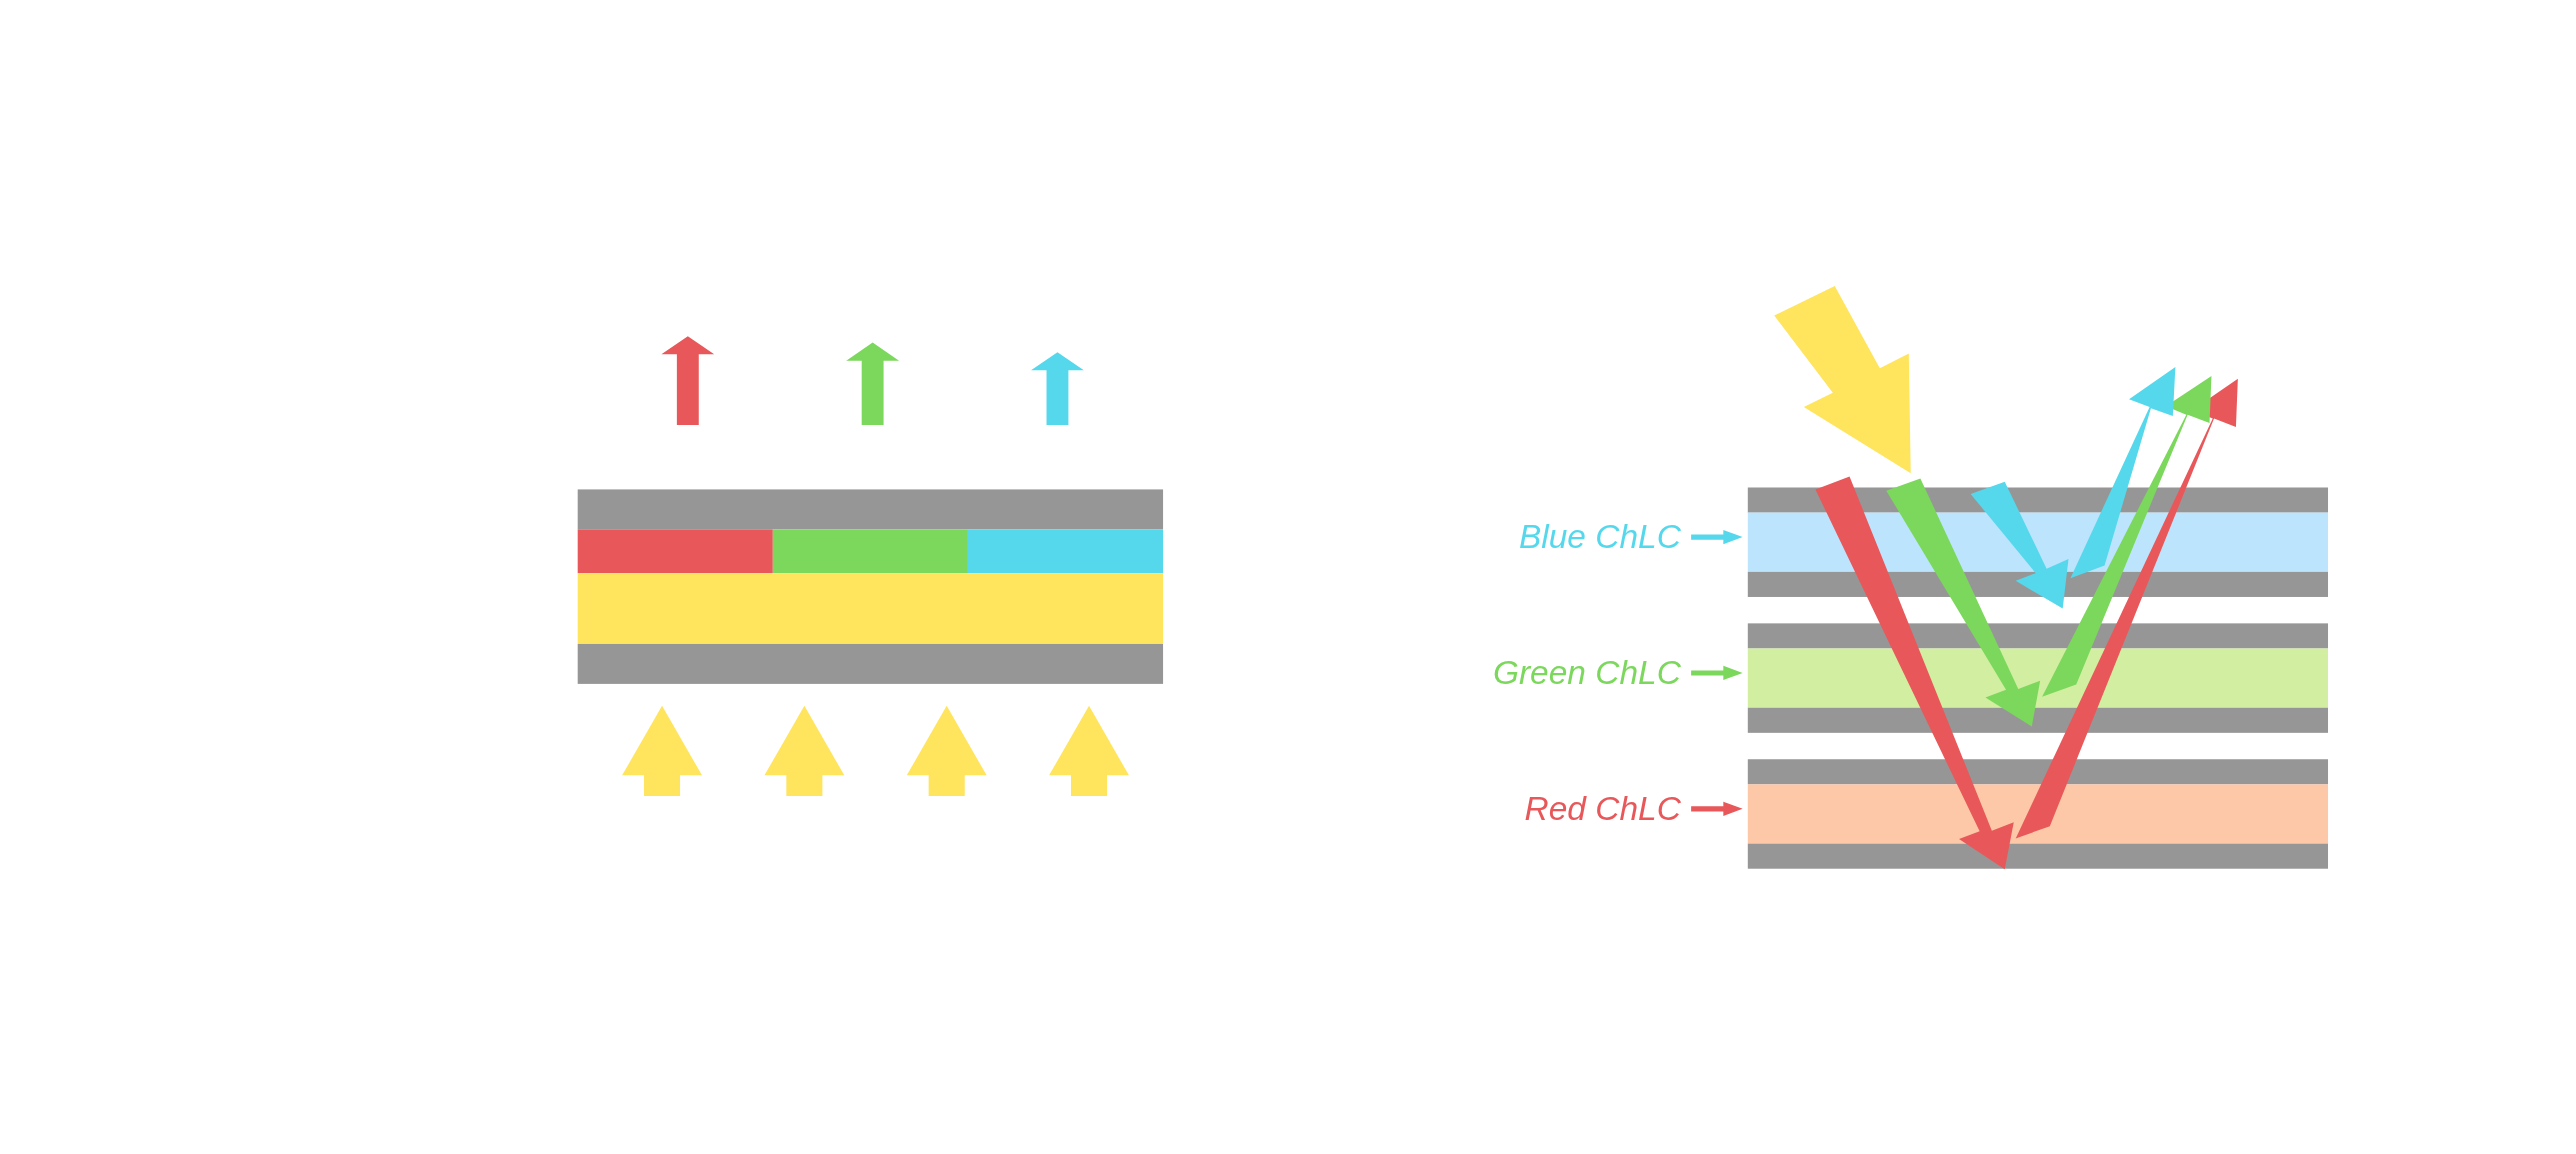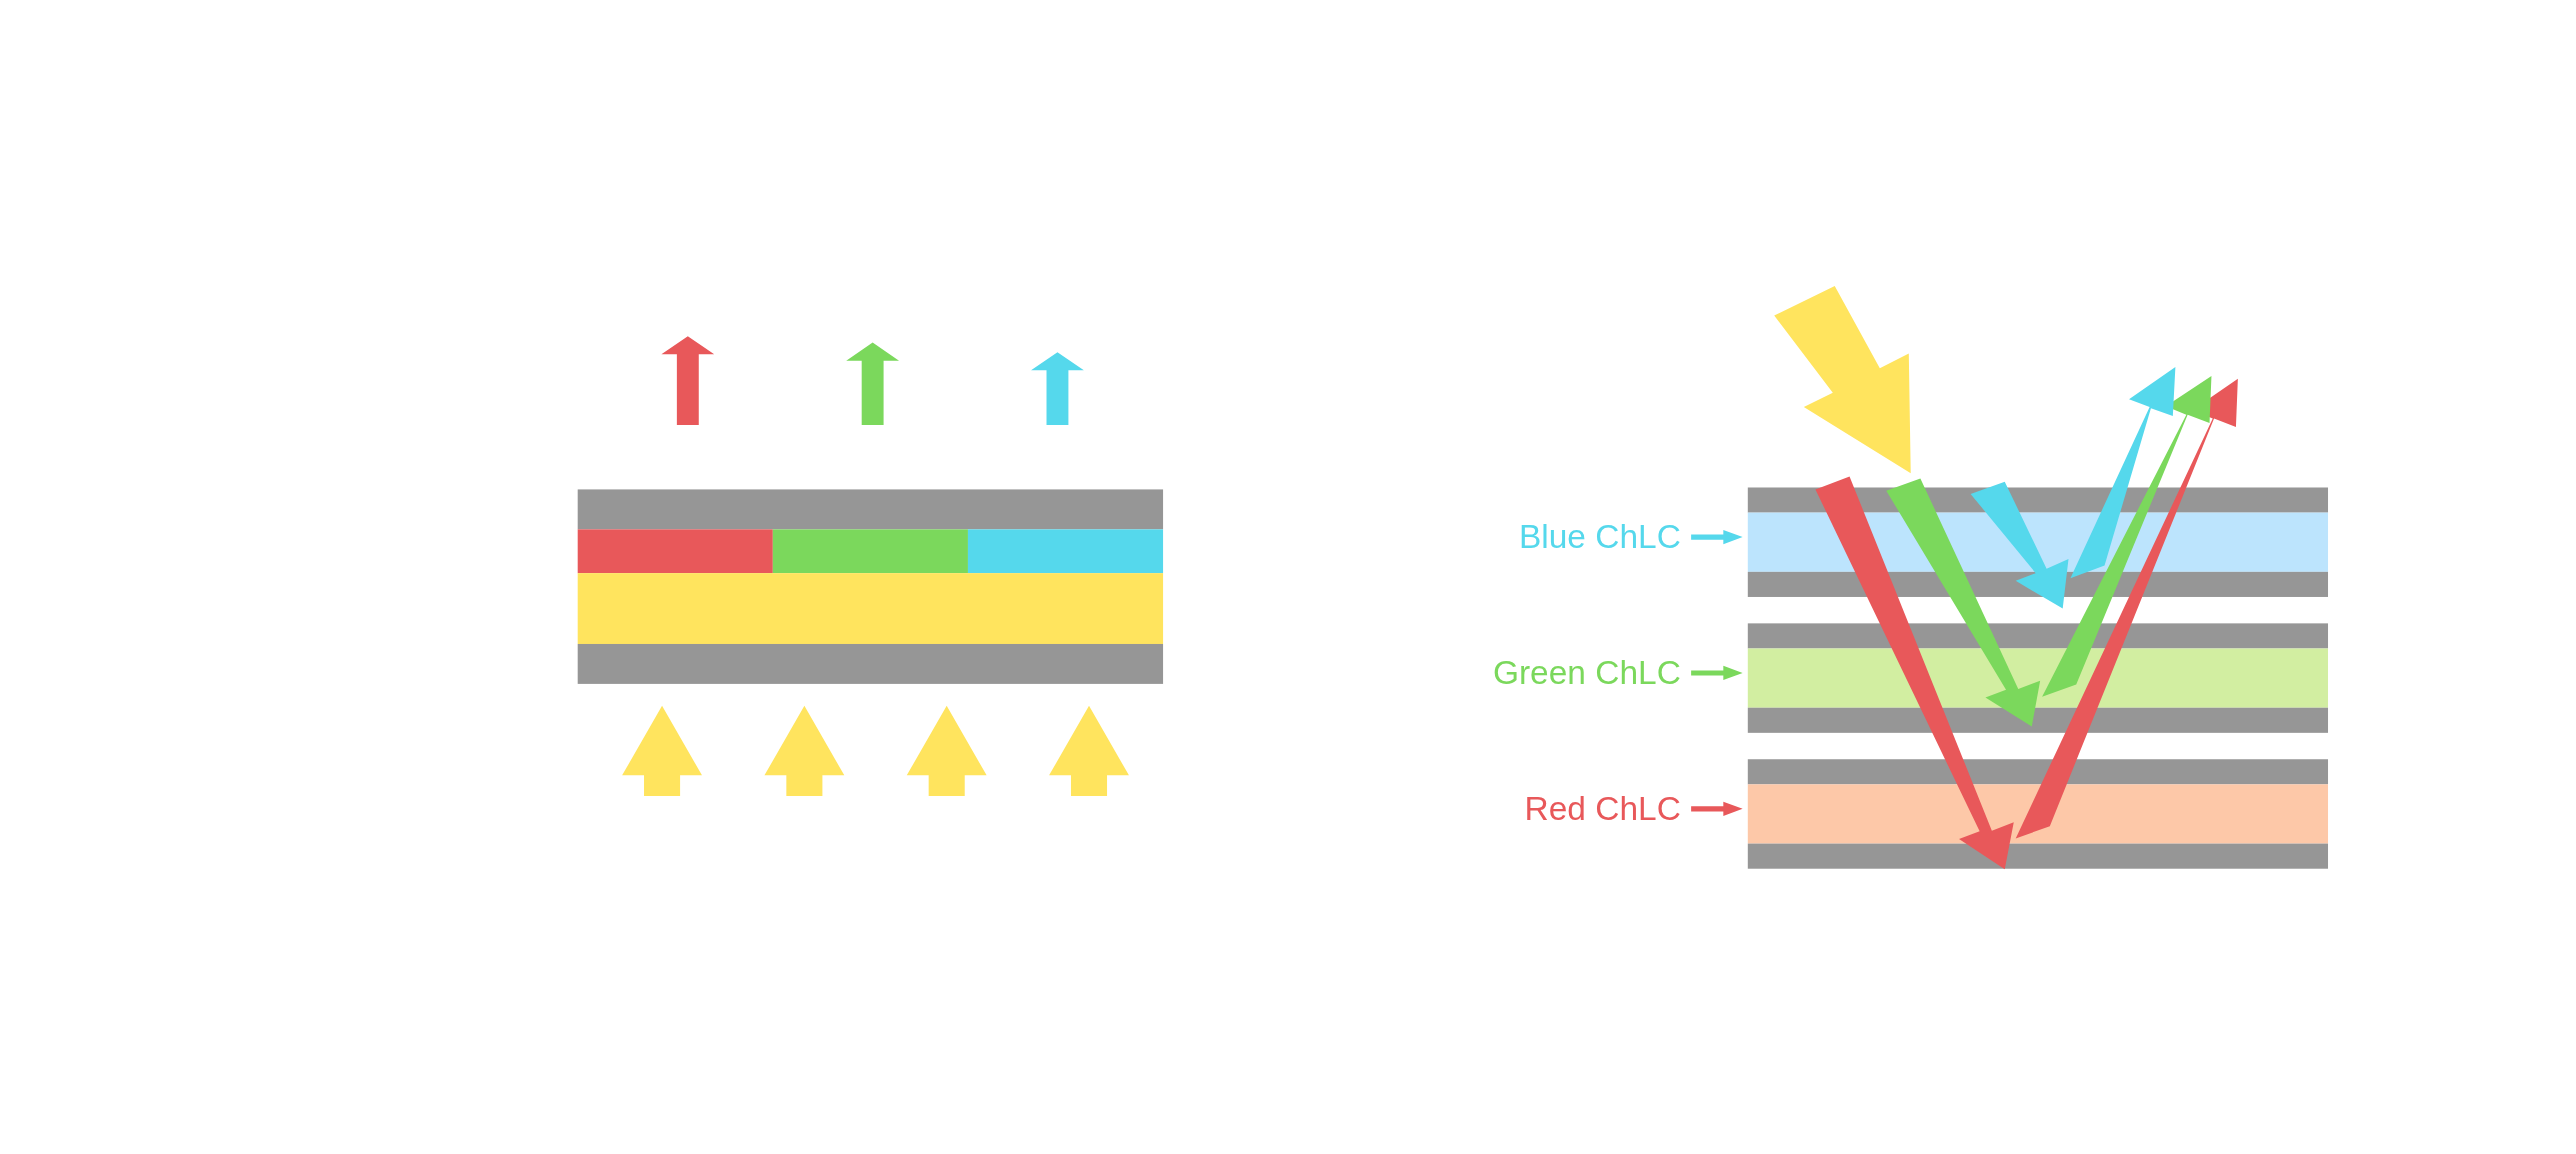--- a/index.html
+++ b/index.html
@@ -1,18 +1,18 @@
 <!DOCTYPE html>
 <html style="font-size:10.3px"><head>
 <meta charset="utf-8">
 <style>
   html,body{margin:0;padding:0;background:#ffffff;}
   body{width:2576px;height:1154px;position:relative;overflow:hidden;
        font-family:"Liberation Sans",sans-serif;}
-  .stage{position:absolute;inset:0;}
+  .stage{position:absolute;inset:0;font-style:italic;}
   svg{position:absolute;top:0;left:0;width:2576px;height:1154px;display:block;}
   .lbl{font-family:"Liberation Sans",sans-serif;font-size:52px;font-weight:400;}
 </style>
 </head>
 <body>
 
 <div class="stage">
 <svg viewBox="0 0 4000 1792" xmlns="http://www.w3.org/2000/svg">
 
   <g>

